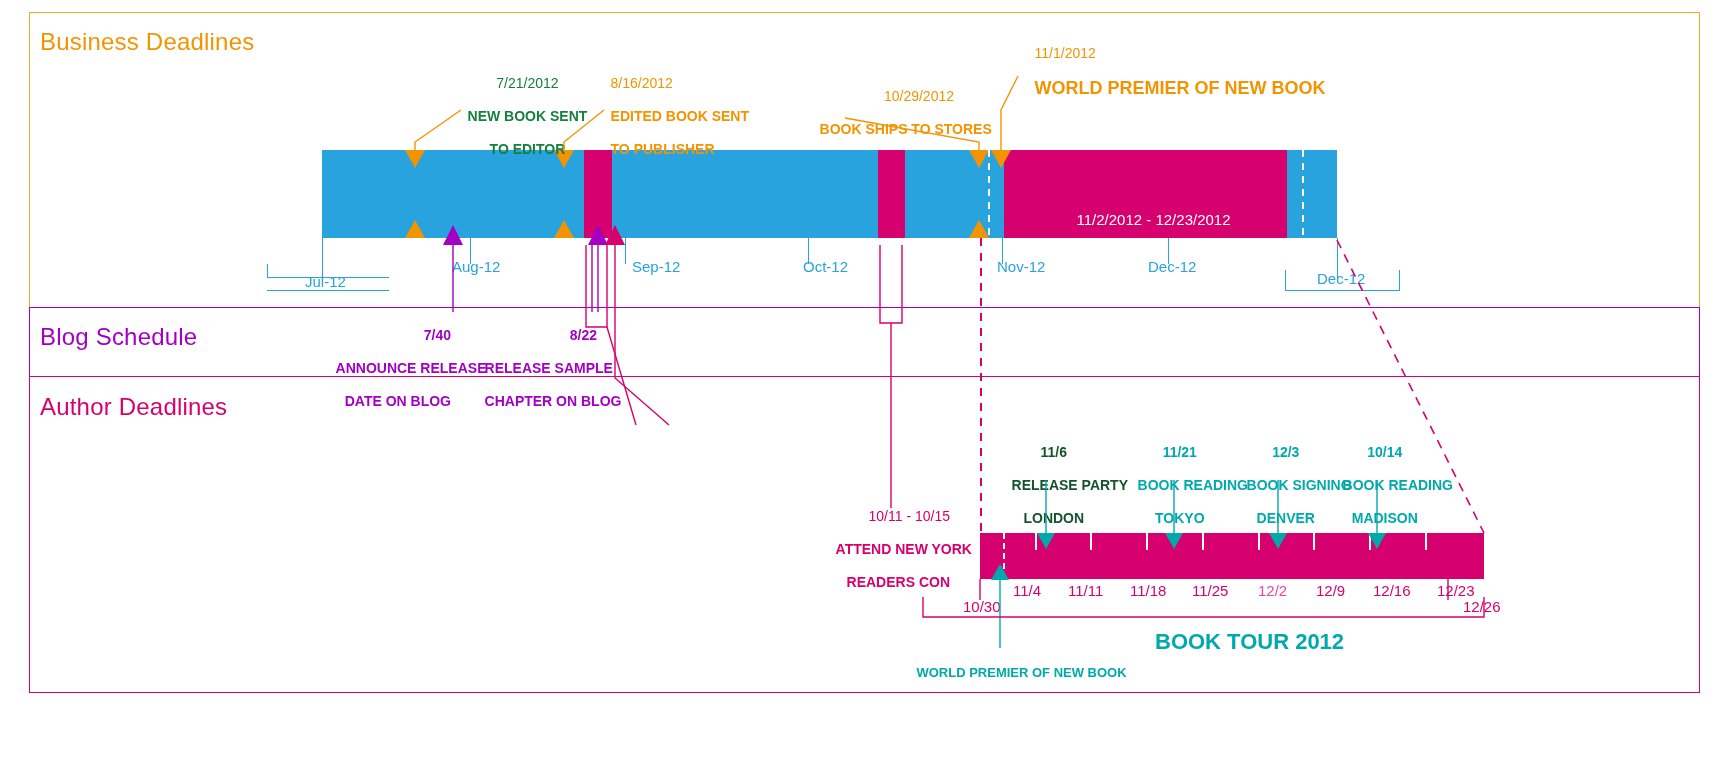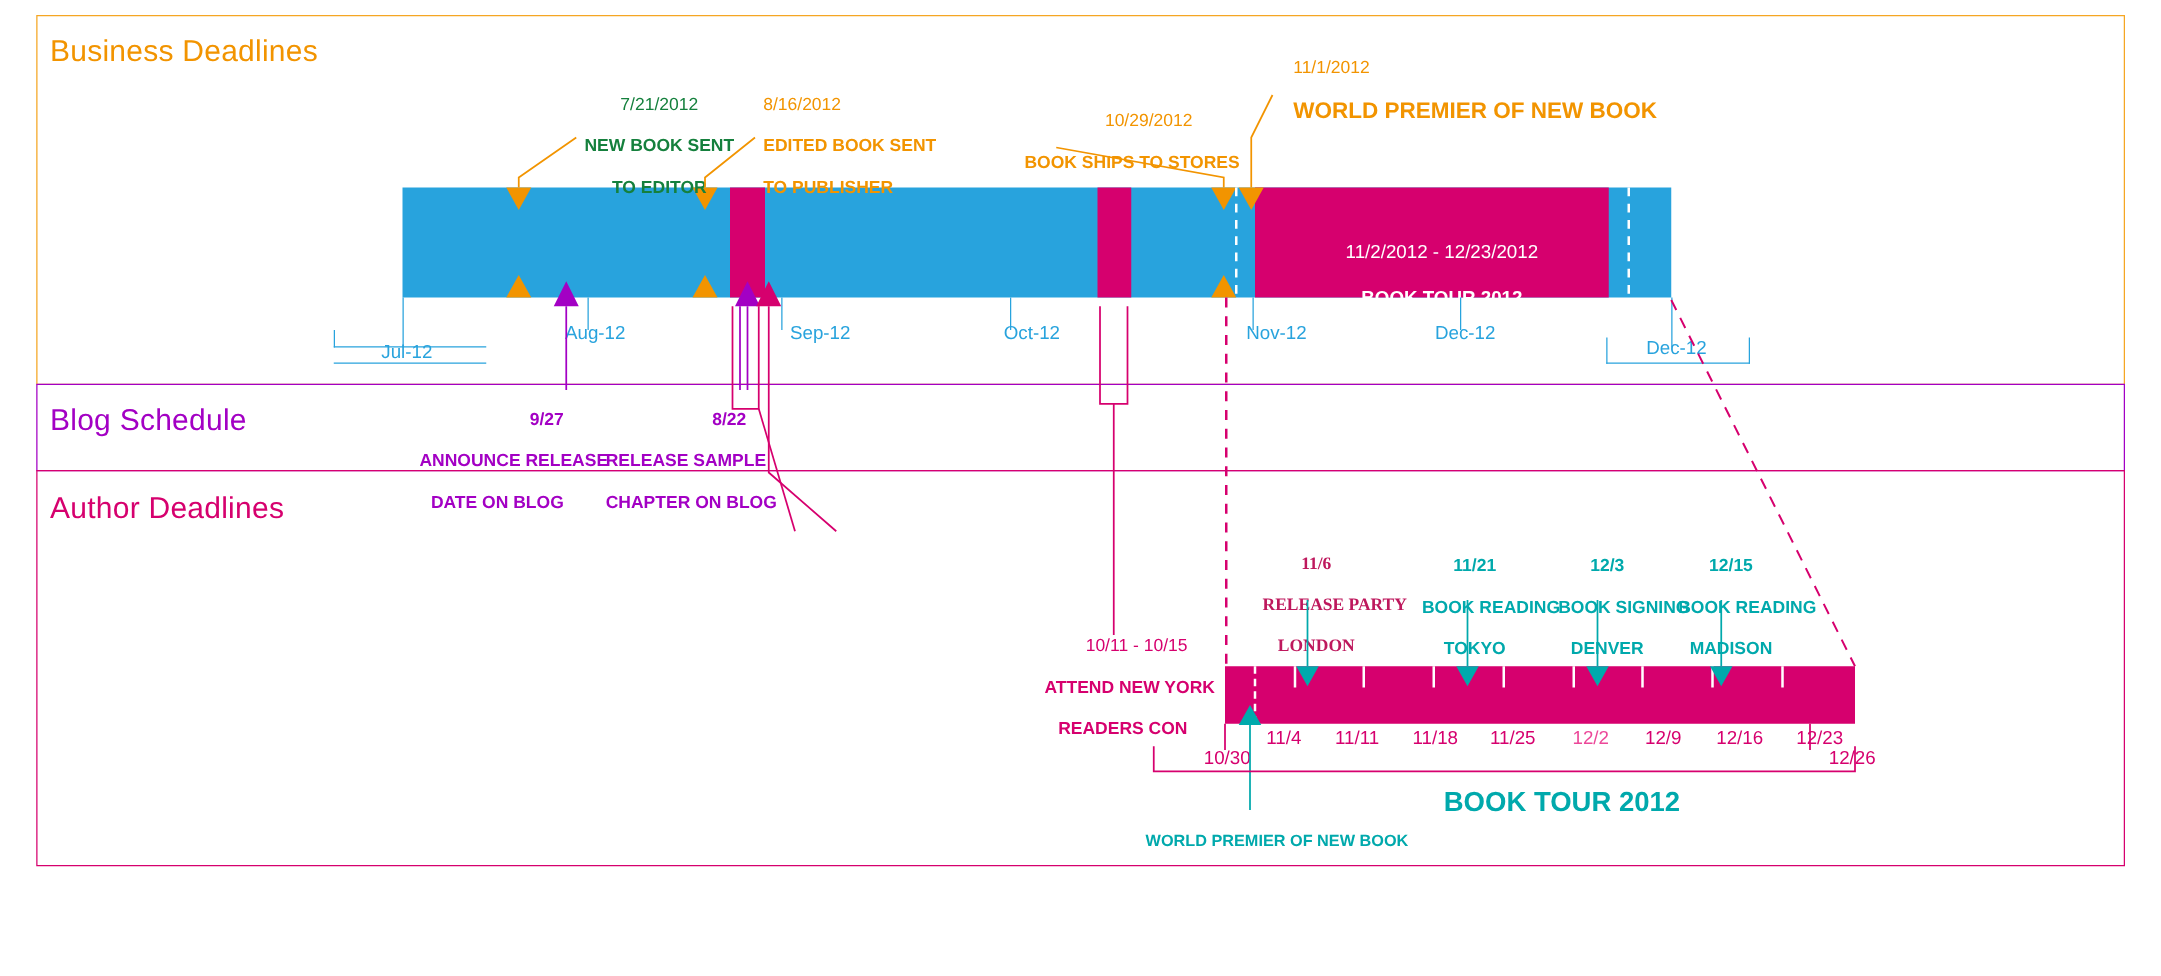--- a/index.html
+++ b/index.html
@@ -40,21 +40,21 @@
   <div class="swim" style="left:29px;top:376px;width:1671px;height:317px;border:1px solid #d6006e;"></div>
 
   <div class="swim-title" style="left:40px;top:28px;color:#f29400;">Business Deadlines</div>
   <div class="swim-title" style="left:40px;top:323px;color:#a300c4;">Blog Schedule</div>
   <div class="swim-title" style="left:40px;top:393px;color:#d6006e;">Author Deadlines</div>
 
   <div class="bar" style="left:322px;top:150px;width:1015px;height:88px;background:#28a3dd;">
     <div class="seg" style="left:262px;width:28px;background:#d6006e;"></div>
     <div class="seg" style="left:556px;width:27px;background:#d6006e;"></div>
     <div class="seg" style="left:682px;width:283px;background:#d6006e;"></div>
-    <div class="tourlab" style="left:682px;width:274px;top:24px;">
+    <div class="tourlab" style="left:682px;width:274px;top:42px;">
       <span>11/2/2012 - 12/23/2012</span><br>
       <b>BOOK TOUR 2012</b>
     </div>
 
     <div style="position:absolute;left:1160px;"></div>
   </div>
 
   <div class="tri down" style="left:405px;top:150px;border-top:18px solid #f29400;"></div>
   <div class="tri down" style="left:554px;top:150px;border-top:18px solid #f29400;"></div>
   <div class="tri down" style="left:969px;top:150px;border-top:18px solid #f29400;"></div>
@@ -109,59 +109,59 @@
     <span class="d">10/29/2012</span><br>
     <span class="t">BOOK SHIPS TO STORES</span>
   </div>
 
   <div class="lbl" style="left:1019px;top:28px;color:#f29400;font-size:14px;text-align:left;">
     <span class="d">11/1/2012</span><br>
     <span class="t" style="font-size:18px;">WORLD PREMIER OF NEW BOOK</span>
   </div>
 
   <div class="lbl" style="left:320px;top:310px;width:131px;color:#a300c4;font-size:14px;text-align:right;">
-    <span class="t">9/27</span><br>
+    <span class="t">7/40</span><br>
     <span class="t">ANNOUNCE RELEASE</span><br>
     <span class="t">DATE ON BLOG</span>
   </div>
 
   <div class="lbl" style="left:469px;top:310px;width:128px;color:#a300c4;font-size:14px;text-align:right;">
     <span class="t">8/22</span><br>
     <span class="t">RELEASE SAMPLE</span><br>
     <span class="t">CHAPTER ON BLOG</span>
   </div>
 
 
 
   <div class="lbl" style="left:820px;top:491px;width:130px;color:#d6006e;font-size:14px;text-align:right;">
     <span class="d">10/11 - 10/15</span><br>
     <span class="t">ATTEND NEW YORK</span><br>
     <span class="t">READERS CON</span>
   </div>
 
-  <div class="lbl" style="left:996px;top:427px;width:100px;color:#be185d;font-size:14px;text-align:center;font-family:Liberation Serif, serif;">
+  <div class="lbl" style="left:996px;top:427px;width:100px;color:#14532d;font-size:14px;text-align:center;">
     <span class="t">11/6</span><br>
     <span class="t">RELEASE PARTY</span><br>
     <span class="t">LONDON</span>
   </div>
 
   <div class="lbl" style="left:1122px;top:427px;width:100px;color:#00a9ac;font-size:14px;text-align:center;">
     <span class="t">11/21</span><br>
     <span class="t">BOOK READING</span><br>
     <span class="t">TOKYO</span>
   </div>
 
   <div class="lbl" style="left:1231px;top:427px;width:94px;color:#00a9ac;font-size:14px;text-align:center;">
     <span class="t">12/3</span><br>
     <span class="t">BOOK SIGNING</span><br>
     <span class="t">DENVER</span>
   </div>
 
   <div class="lbl" style="left:1327px;top:427px;width:100px;color:#00a9ac;font-size:14px;text-align:center;">
-    <span class="t">12/15</span><br>
+    <span class="t">10/14</span><br>
     <span class="t">BOOK READING</span><br>
     <span class="t">MADISON</span>
   </div>
 
   <div class="bar" style="left:980px;top:533px;width:504px;height:46px;background:#d6006e;">
     <div class="tick" style="left:55px;top:0;height:17px;"></div>
     <div class="tick" style="left:110px;top:0;height:17px;"></div>
     <div class="tick" style="left:166px;top:0;height:17px;"></div>
     <div class="tick" style="left:222px;top:0;height:17px;"></div>
     <div class="tick" style="left:278px;top:0;height:17px;"></div>

